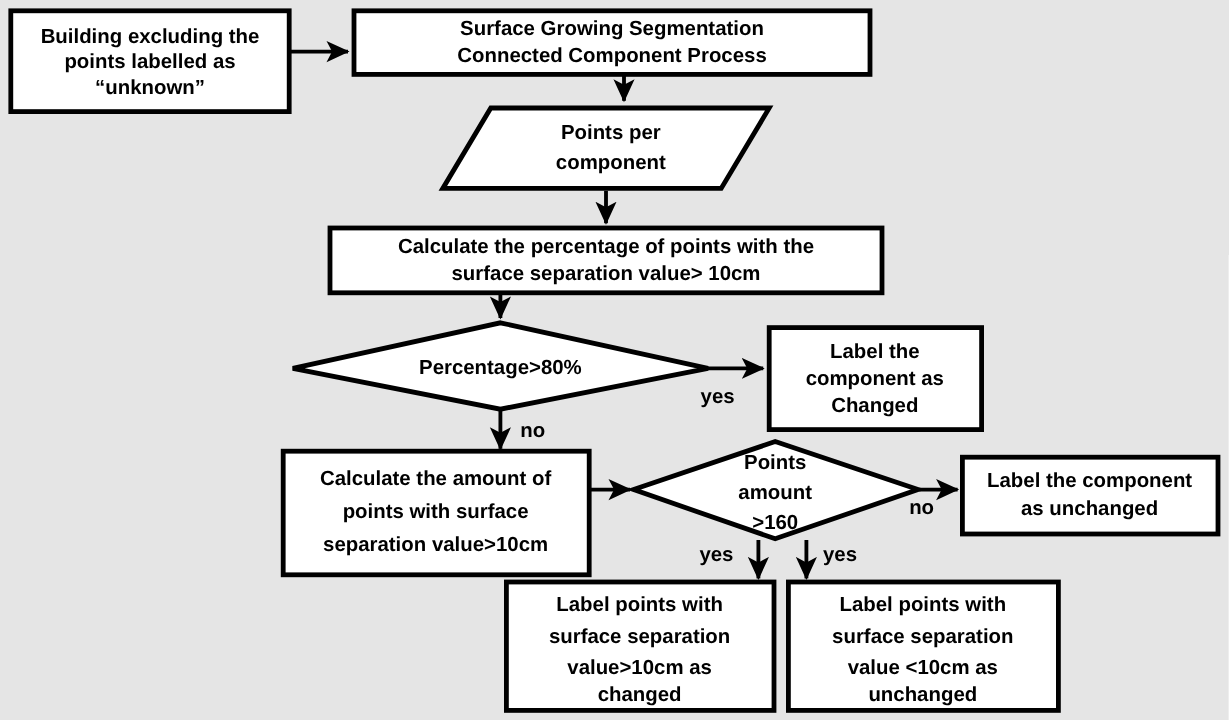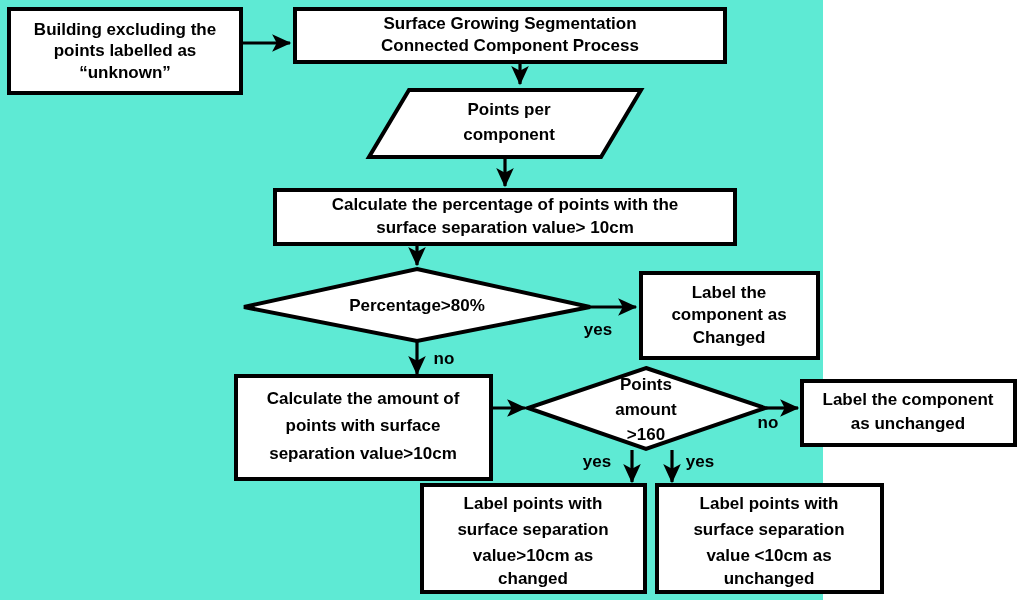--- a/index.html
+++ b/index.html
@@ -9,23 +9,23 @@
     background: #ffffff;
   }
   body {
     width: 1024px;
     height: 600px;
     overflow: hidden;
     font-family: "Liberation Sans", sans-serif;
   }
   #flowchart-root {
     position: relative;
-    width: 823px;
+    width: 1024px;
     height: 600px;
-    background: #5eead4;
+    background: #e5e5e5;
   }
   svg.diagram {
     display: block;
     width: 1024px;
     height: 600px;
   }
   .node-shape {
     fill: #ffffff;
     stroke: #000000;
     stroke-width: 4;

